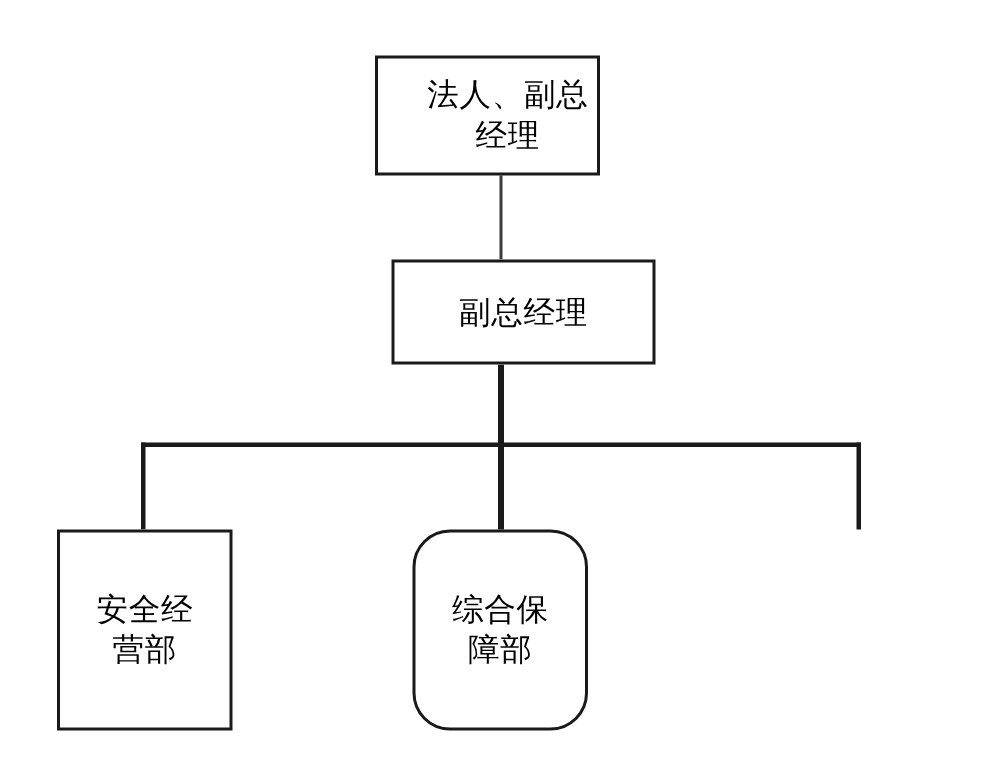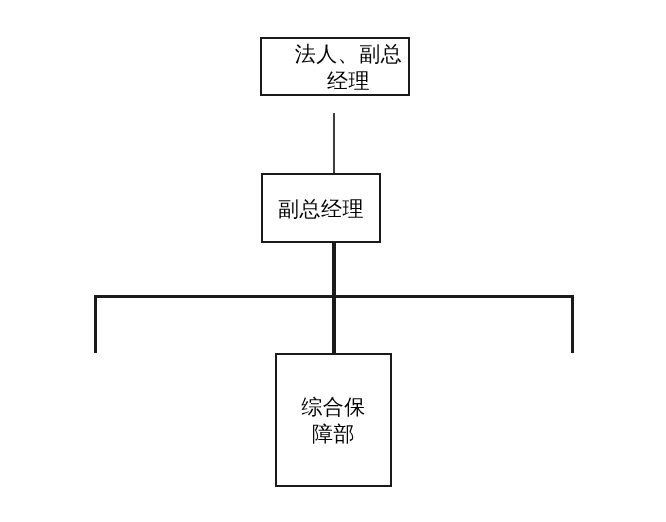--- a/index.html
+++ b/index.html
@@ -35,41 +35,41 @@
     font-size: 21px;
     line-height: 27px;
     color: #000000;
     text-align: center;
     white-space: pre-line;
     letter-spacing: 0.5px;
   }
 
   
   #node-top {
-    left: 260px;
+    left: 250px;
     top: 37px;
     width: 150px;
-    height: 59px;
+    height: 80px;
     padding-left: 27px;
   }
   
   #node-deputy {
     left: 261px;
     top: 173px;
-    width: 120px;
+    width: 176px;
     height: 70px;
   }
   
   .node-dept {
     top: 353px;
     width: 117px;
     height: 134px;
   }
   #node-dept-0 { left: 38px; }
-  #node-dept-1 { left: 275px; }
+  #node-dept-1 { left: 275px; border-radius: 25px; }
   #node-dept-2 { left: 513px; }
 
   
   .connector {
     position: absolute;
     background: #1a1a1a;
     z-index: 1;
   }
   
   #conn-top-deputy {
@@ -117,18 +117,22 @@
 
   <div class="node" id="node-top">
     <span class="node-label">法人、副总
 经理</span>
   </div>
 
   <div class="node" id="node-deputy">
     <span class="node-label">副总经理</span>
   </div>
 
+  <div class="node node-dept" id="node-dept-0">
+    <span class="node-label">安全经
+营部</span>
+  </div>
   <div class="node node-dept" id="node-dept-1">
     <span class="node-label">综合保
 障部</span>
   </div>
 
 </div>
 
 </body></html>

